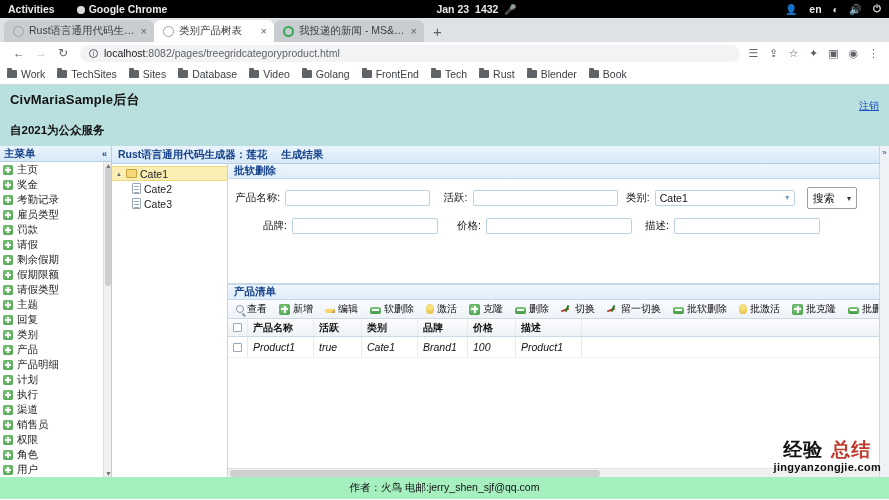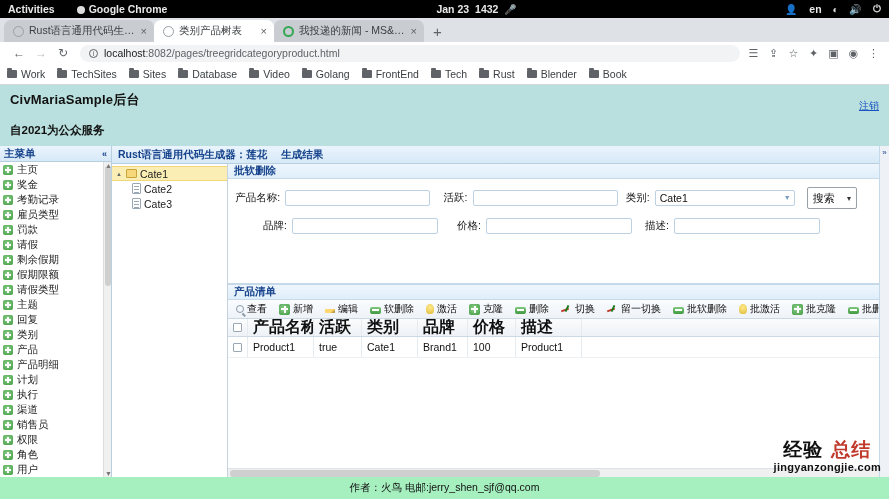--- a/index.html
+++ b/index.html
@@ -146,23 +146,23 @@
   .ic-edit{background:linear-gradient(135deg,#ffd76e 60%,#9a7a2a);transform:rotate(0deg);width:10px;height:4px;border-radius:1px;margin-top:3px;}
   .ic-minus{background:linear-gradient(#7fc87f,#3f9a3f);height:7px;margin-top:2px;}
   .ic-minus:after{content:"";position:absolute;left:2px;top:2.5px;width:7px;height:2px;background:#fff;}
   .ic-bulb{width:8px;height:10px;background:radial-gradient(circle at 50% 35%,#ffe98a,#e0bb3a);border-radius:50% 50% 40% 40%;}
   .ic-tog{width:11px;height:10px;}
   .ic-tog:before{content:"";position:absolute;left:0;top:5px;width:8px;height:2px;background:#c0392b;transform:rotate(-20deg);}
   .ic-tog:after{content:"";position:absolute;left:5px;top:1px;width:2px;height:7px;background:#1e7b1e;transform:rotate(25deg);}
 
   .thead{
     height:18px;background:linear-gradient(#fbfcfd,#eef2f6);border-bottom:1px solid #ccd9e4;
-    display:flex;align-items:center;font-size:16px;font-weight:bold;color:#111;
-  }
-  .trow{height:21px;display:flex;align-items:center;font-size:10.5px;color:#111;background:#fff;border-bottom:1px solid #eef1f4;}
+    display:flex;align-items:center;font-size:10px;font-weight:bold;color:#111;
+  }
+  .trow{height:21px;display:flex;align-items:center;font-size:10.5px;color:#111;background:#fff;border-bottom:1px solid #eef1f4;font-style:italic;}
   .cell{padding:0 5px;overflow:hidden;white-space:nowrap;border-right:1px solid #e6ebf0;height:100%;display:flex;align-items:center;}
   .cell.cbx{width:20px;justify-content:center;}
   .cb{width:9px;height:9px;border:1px solid #9aa7b4;background:#fff;border-radius:1px;}
   .c1{width:66px;} .c2{width:48px;} .c3{width:56px;} .c4{width:50px;} .c5{width:48px;} .c6{width:66px;} .c7{flex:1;border-right:none;}
 
   .grid-blank{flex:1;background:#fff;}
   .hscroll{height:9px;background:#f0f0f0;border-top:1px solid #dde3e8;position:relative;}
   .hscroll .hthumb{position:absolute;left:2px;top:1px;width:370px;height:7px;background:#cfcfcf;border-radius:3px;}
 
   .right-rail{width:10px;background:#eef2f6;border-left:1px solid #c5d9e8;display:flex;align-items:flex-start;justify-content:center;padding-top:2px;}

